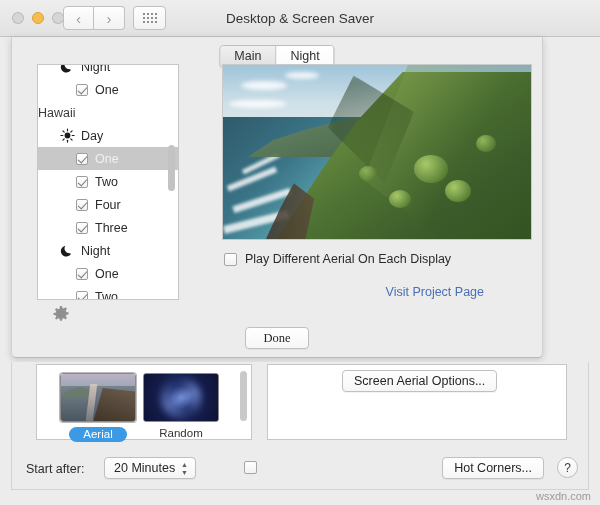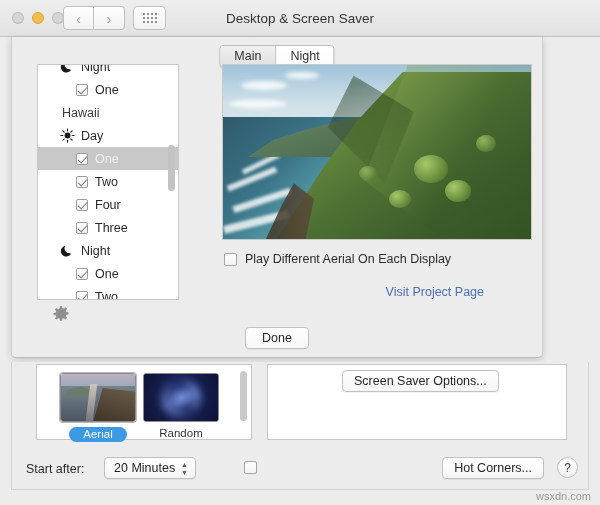--- a/index.html
+++ b/index.html
@@ -117,21 +117,21 @@
     overflow: hidden;
   }
   .listrows { position: absolute; left: 0; top: -10px; width: 142px; }
   .row {
     height: 23px;
     display: flex; align-items: center;
     padding-left: 8px;
     font-size: 12.5px; color: #2a2a2a;
     white-space: nowrap;
   }
-  .row.group { padding-left: 24px; color: #3a3a3a; }
+  .row.group { padding-left: 0; color: #3a3a3a; }
   .row.section { padding-left: 22px; }
   .row.item { padding-left: 38px; }
   .row.selected { background: #c8c8c8; }
   .row.selected .lbl { color: #f0f0f0; }
 
   .cbx {
     width: 12px; height: 12px;
     border: 1px solid #9d9d9d;
     border-radius: 2px;
     background: linear-gradient(to bottom,#ffffff,#f3f3f3);
@@ -246,20 +246,21 @@
 
   .donebtn {
     position: absolute; left: 50%; top: 290px;
     transform: translateX(-50%);
     width: 64px; height: 22px;
     background: linear-gradient(to bottom,#ffffff,#f6f6f6);
     border: 1px solid #c0c0c0; border-radius: 4px;
     display: flex; align-items: center; justify-content: center;
     font-size: 12.5px; color: #262626;
     box-shadow: 0 1px 1px rgba(0,0,0,0.05);
+    font-family: Liberation Serif, serif;
   }
 
   
   .bgcontent {
     position: absolute; left: 11px; top: 362px;
     width: 578px; height: 128px;
     background: #ececec;
     border: 1px solid #d3d3d3;
     border-top: none;
   }
@@ -593,21 +594,21 @@
         </div>
         <div class="sslabel">Random</div>
       </div>
 
       <div class="thumbscroll">
         <div class="thumbthumb"></div>
       </div>
     </div>
 
     <div class="optpanel">
-      <div class="ssobtn">Screen Saver Options...</div>
+      <div class="ssobtn">Screen Aerial Options...</div>
     </div>
 
     <div class="bottomrow">
       <div class="startlbl">Start after:</div>
 
       <div class="popup">
         <span>20 Minutes</span>
         <span class="popup-arrows">
           <span>▲</span>
             <span>▼</span>

